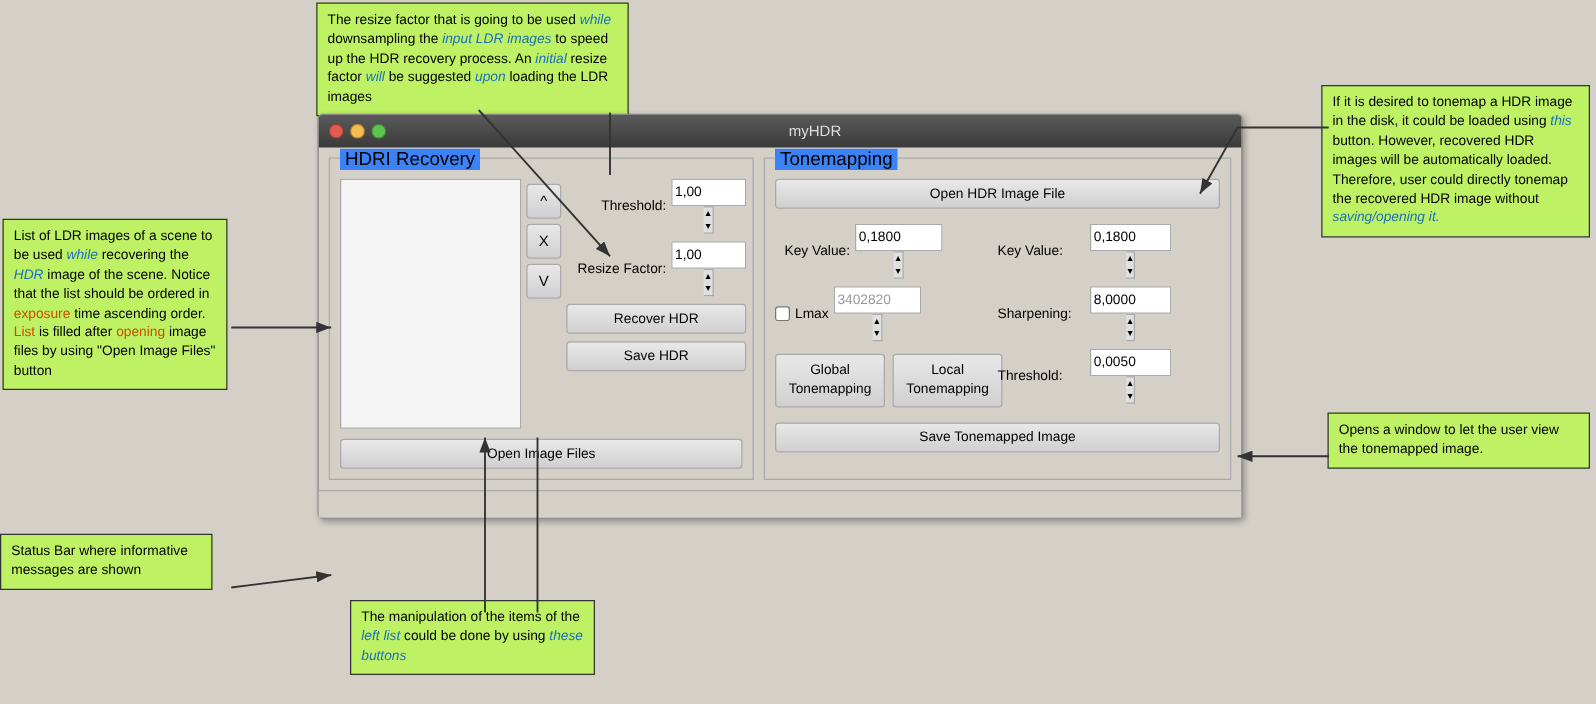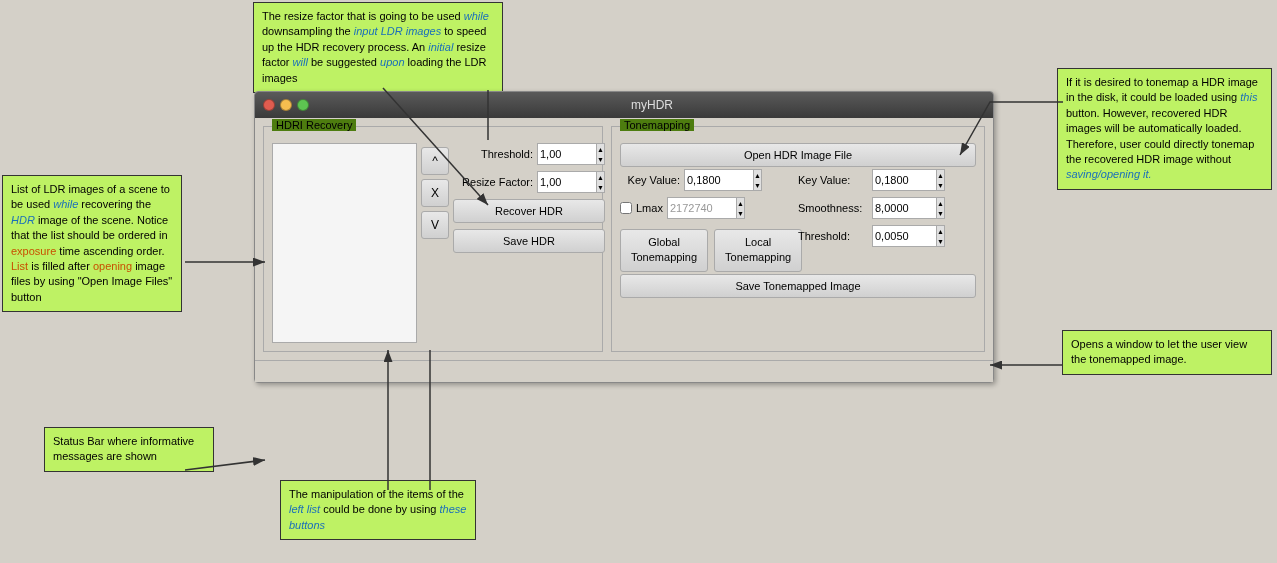--- a/index.html
+++ b/index.html
@@ -78,23 +78,23 @@
       border: 1px solid #aaa;
       background: #d4d0c8;
       padding: 16px 8px 8px 8px;
       position: relative;
     }
 
     .group-box-title {
       position: absolute;
       top: -8px;
       left: 8px;
-      background: #4d7c0f;
+      background: #3b82f6;
       padding: 0 4px;
-      font-size: 11px;
+      font-size: 15px;
     }
 
     
     .hdri-panel {
       width: 340px;
     }
 
     .hdri-inner {
       display: flex;
       gap: 4px;
@@ -156,20 +156,21 @@
       display: flex;
       align-items: center;
       padding: 0 2px;
       font-size: 11px;
     }
 
     .spinbox-wrapper {
       position: relative;
       display: flex;
       align-items: center;
+      flex-direction: column;
     }
 
     .spin-arrows {
       display: flex;
       flex-direction: column;
       height: 22px;
       border: 1px solid #aaa;
       border-left: none;
       background: #e0e0e0;
     }
@@ -211,21 +212,21 @@
     }
 
     
     .tone-panel {
       flex: 1;
     }
 
     .tone-inner {
       display: flex;
       flex-direction: column;
-      gap: 2px;
+      gap: 12px;
       justify-content: space-between;
     }
 
     .tone-col {
       display: flex;
       flex-direction: column;
       gap: 6px;
     }
 
     .checkbox-row {
@@ -259,21 +260,20 @@
     .ann-left-list {
       top: 175px;
       left: 2px;
       width: 180px;
     }
 
     .ann-status {
       top: 427px;
       left: 0px;
       width: 170px;
-      margin-left: 44px;
     }
 
     .ann-bottom-center {
       top: 480px;
       left: 280px;
       width: 196px;
     }
 
     .ann-view-tone {
       top: 330px;
@@ -373,20 +373,21 @@
               </div>
             </div>
           </div>
 
           <div class="app-btn">Recover HDR</div>
 
           <div class="app-btn">Save HDR</div>
         </div>
       </div>
 
+      <div class="app-btn open-image-btn">Open Image Files</div>
     </div>
 
     <div class="group-box tone-panel">
       <div class="group-box-title">Tonemapping</div>
       <div class="tone-inner">
 
         <div class="app-btn tone-full-btn">Open HDR Image File</div>
 
         <div style="display:flex; gap:8px; align-items:flex-start;">
 
@@ -405,21 +406,21 @@
               </div>
             </div>
 
             <div class="form-row">
               <div class="checkbox-row">
                 <input type="checkbox" style="">
                 <div>Lmax</div>
               </div>
               <div class="spinbox-wrapper">
                 <div class="spinbox" style="width:70px; color:#999;">
-                  <span>2172740</span>
+                  <span>3402820</span>
                 </div>
                 <div class="spin-arrows">
                   <div class="spin-up">▲</div>
                   <div class="spin-down">▼</div>
                 </div>
               </div>
             </div>
 
             <div style="display:flex; gap:6px; margin-top:4px;">
               <div class="app-btn" style="flex:1; white-space:pre-line; text-align:center; line-height:1.4;">Global
@@ -438,21 +439,21 @@
                   <span>0,1800</span>
                 </div>
                 <div class="spin-arrows">
                   <div class="spin-up">▲</div>
                   <div class="spin-down">▼</div>
                 </div>
               </div>
             </div>
 
             <div class="form-row">
-              <div style="min-width:70px;">Smoothness:</div>
+              <div style="min-width:70px;">Sharpening:</div>
               <div class="spinbox-wrapper">
                 <div class="spinbox" style="width:65px;">
                   <span>8,0000</span>
                 </div>
                 <div class="spin-arrows">
                   <div class="spin-up">▲</div>
                   <div class="spin-down">▼</div>
                 </div>
               </div>
             </div>

